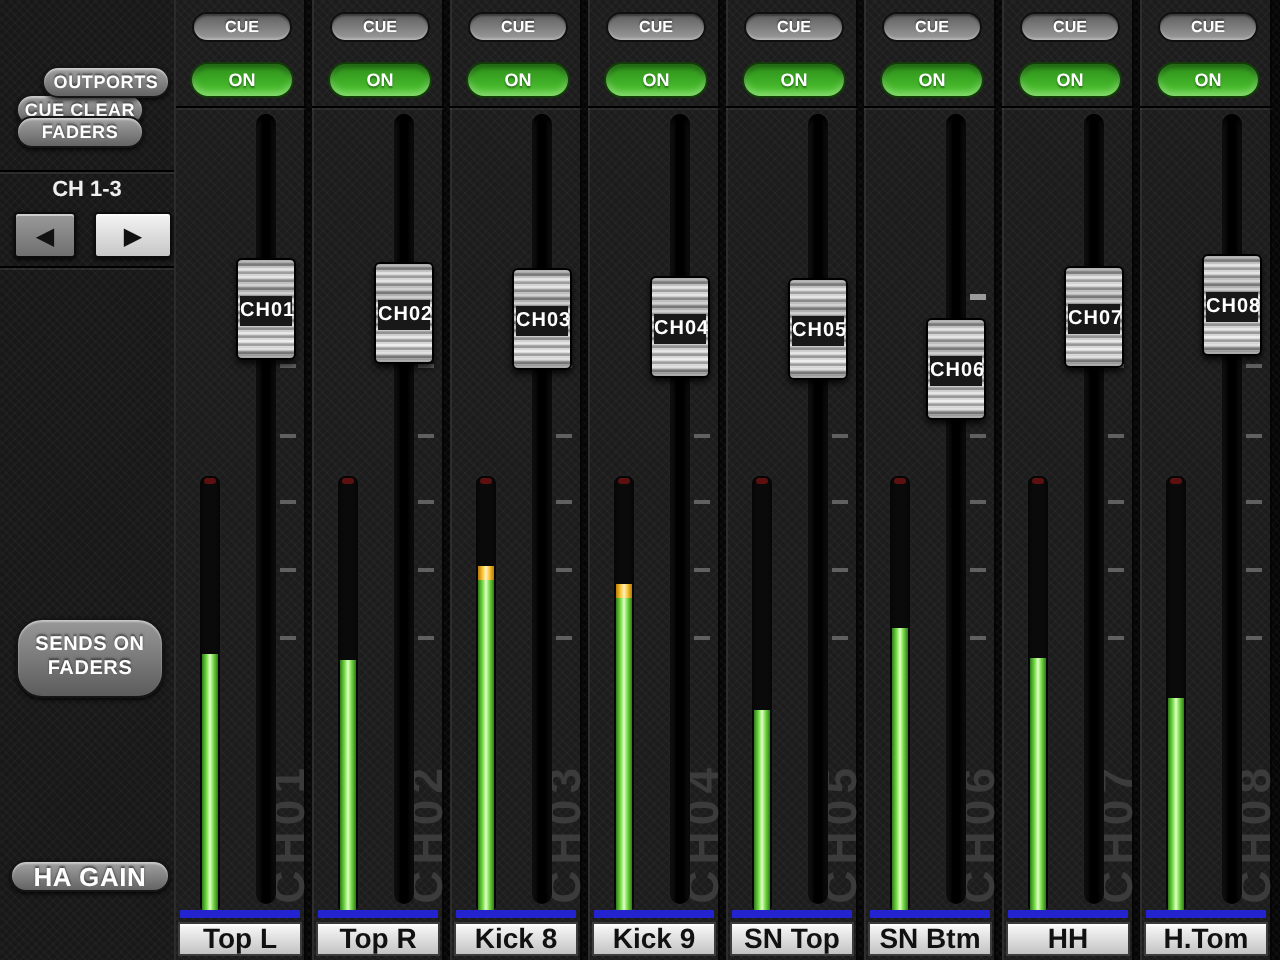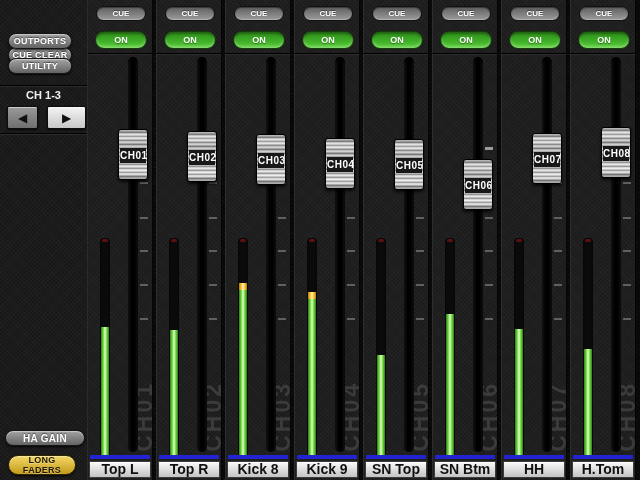--- a/index.html
+++ b/index.html
@@ -22,41 +22,41 @@
   .sb-btn{
     position:absolute;display:flex;align-items:center;justify-content:center;
     border:1px solid #151515;border-radius:9px;color:#fff;
     font-weight:bold;font-size:9px;letter-spacing:0.3px;text-align:center;
     background:linear-gradient(180deg,#a2a2a2,#636363);
     box-shadow:inset 0 1px 1px rgba(255,255,255,.45), 0 1px 2px rgba(0,0,0,.8);
     text-shadow:0 -1px 1px rgba(0,0,0,.5);
     cursor:pointer;
   }
   .sb-cueclear{left:8px;top:7px;width:62px;height:14px;margin-top:40px;}
-  .sb-outports{left:8px;top:33px;width:62px;height:14px;}
+  .sb-outports{left:21px;top:33px;width:62px;height:14px;}
   .sb-utility{left:8px;top:58px;width:62px;height:14px;}
   .sb-div{position:absolute;left:0;width:87px;height:1px;background:#000;box-shadow:0 1px 0 rgba(255,255,255,.08);}
   .sb-div1{top:85px;} .sb-div2{top:133px;}
   .bank-label{
     position:absolute;top:89px;left:0;width:87px;text-align:center;
     color:#efefef;font-size:11px;font-weight:bold;
   }
   .nav-btn{
     position:absolute;top:106px;height:21px;display:flex;align-items:center;justify-content:center;
     border:1px solid #0c0c0c;border-radius:2px;color:#111;font-size:12px;line-height:1;
     box-shadow:inset 0 1px 0 rgba(255,255,255,.5), 0 1px 2px rgba(0,0,0,.8);cursor:pointer;
   }
   .nav-prev{left:7px;width:29px;background:linear-gradient(180deg,#9a9a9a,#6f6f6f);}
   .nav-next{left:47px;width:37px;background:linear-gradient(180deg,#f4f4f4,#c7c7c7);}
   .sb-sends{
     left:8px;top:309px;width:74px;height:40px;border-radius:13px;
     font-size:10px;line-height:1.25;padding:2px;box-sizing:border-box;
     background:linear-gradient(180deg,#989898,#5c5c5c);
   }
-  .sb-ha{left:5px;top:430px;width:78px;height:14px;font-size:10px;border-radius:8px;}
+  .sb-ha{left:5px;top:430px;width:78px;height:14px;font-size:13px;border-radius:8px;}
   .sb-long{
     left:8px;top:455px;width:66px;height:18px;border-radius:11px;font-size:9px;
     background:linear-gradient(180deg,#f2d863,#c49b1e);
     color:#221a00;text-shadow:0 1px 0 rgba(255,255,255,.35);
     border:1px solid #2e2600;
   }
   
   #strips{position:absolute;left:87px;top:0;width:553px;height:480px;display:flex;}
   .strip{
     position:relative;width:66px;height:480px;margin-right:3px;flex:none;
@@ -127,32 +127,32 @@
     border:1px solid #3c3c3c;box-shadow:inset 0 1px 0 #fff;
     color:#111;font-size:14px;font-weight:bold;text-align:center;line-height:15px;cursor:pointer;
   }
 </style>
 </head>
 <body class="texture">
 
 <div id="sidebar" class="texture">
   <div class="sb-btn sb-cueclear">CUE CLEAR</div>
   <div class="sb-btn sb-outports">OUTPORTS</div>
-  <div class="sb-btn sb-utility">UTILITY</div>
+  <div class="sb-btn sb-utility">FADERS</div>
   <div class="sb-div sb-div1"></div>
   <div class="bank-label">CH 1-3</div>
   <div class="nav-btn nav-prev">
     <span>◀</span>
   </div>
   <div class="nav-btn nav-next">
     <span>▶</span>
   </div>
   <div class="sb-div sb-div2"></div>
+  <div class="sb-btn sb-sends">SENDS ON FADERS</div>
   <div class="sb-btn sb-ha">HA GAIN</div>
-  <div class="sb-btn sb-long">LONG FADERS</div>
 </div>
 
 <div id="strips">
     <div class="strip texture">
     <div class="btn-cue">CUE</div>
     <div class="btn-on">ON</div>
     <div class="strip-div"></div>
     <div class="wm">CH01</div>
     <div class="slot"></div>
     <div class="ticks">

